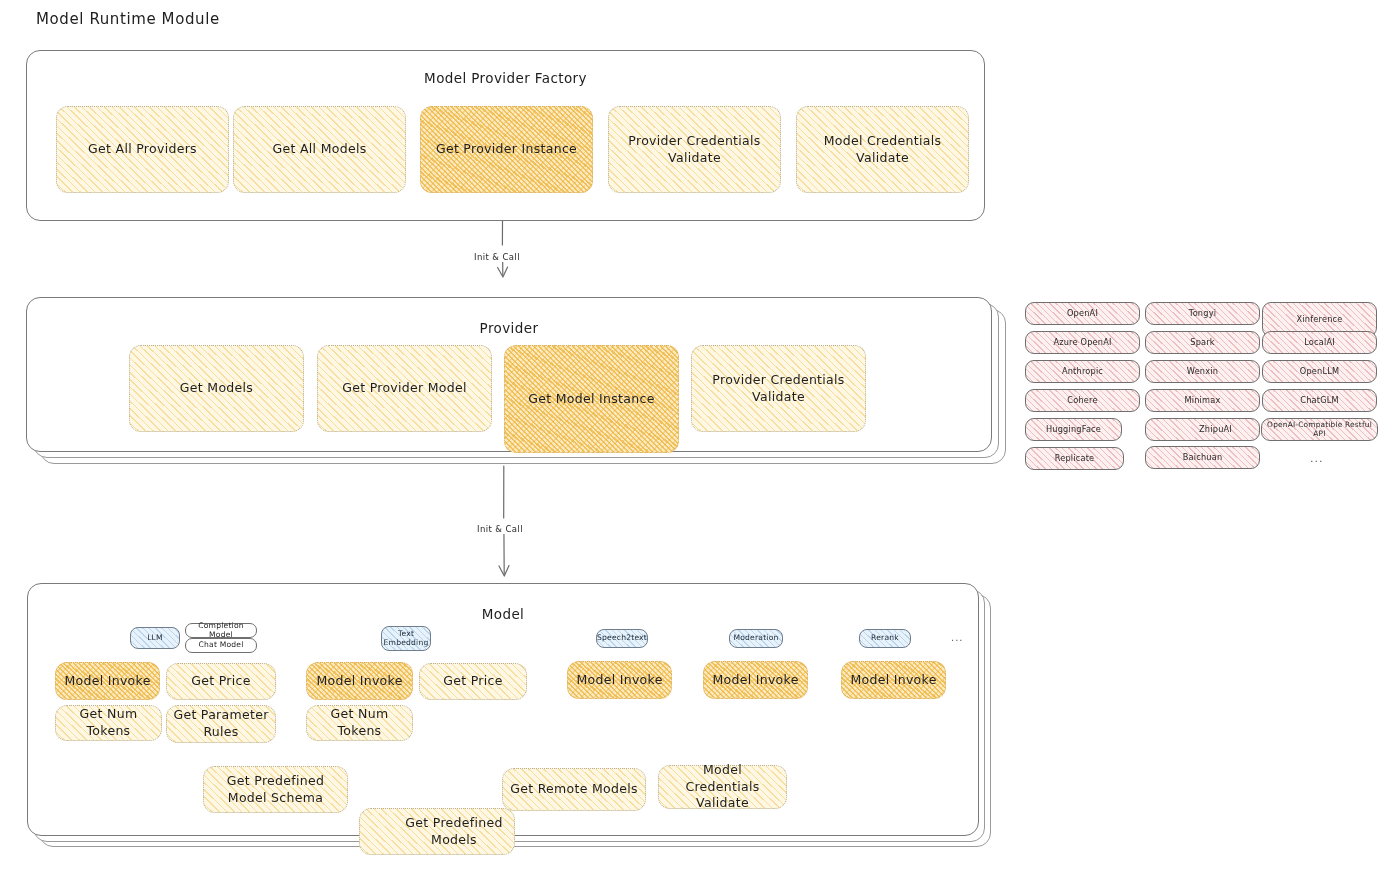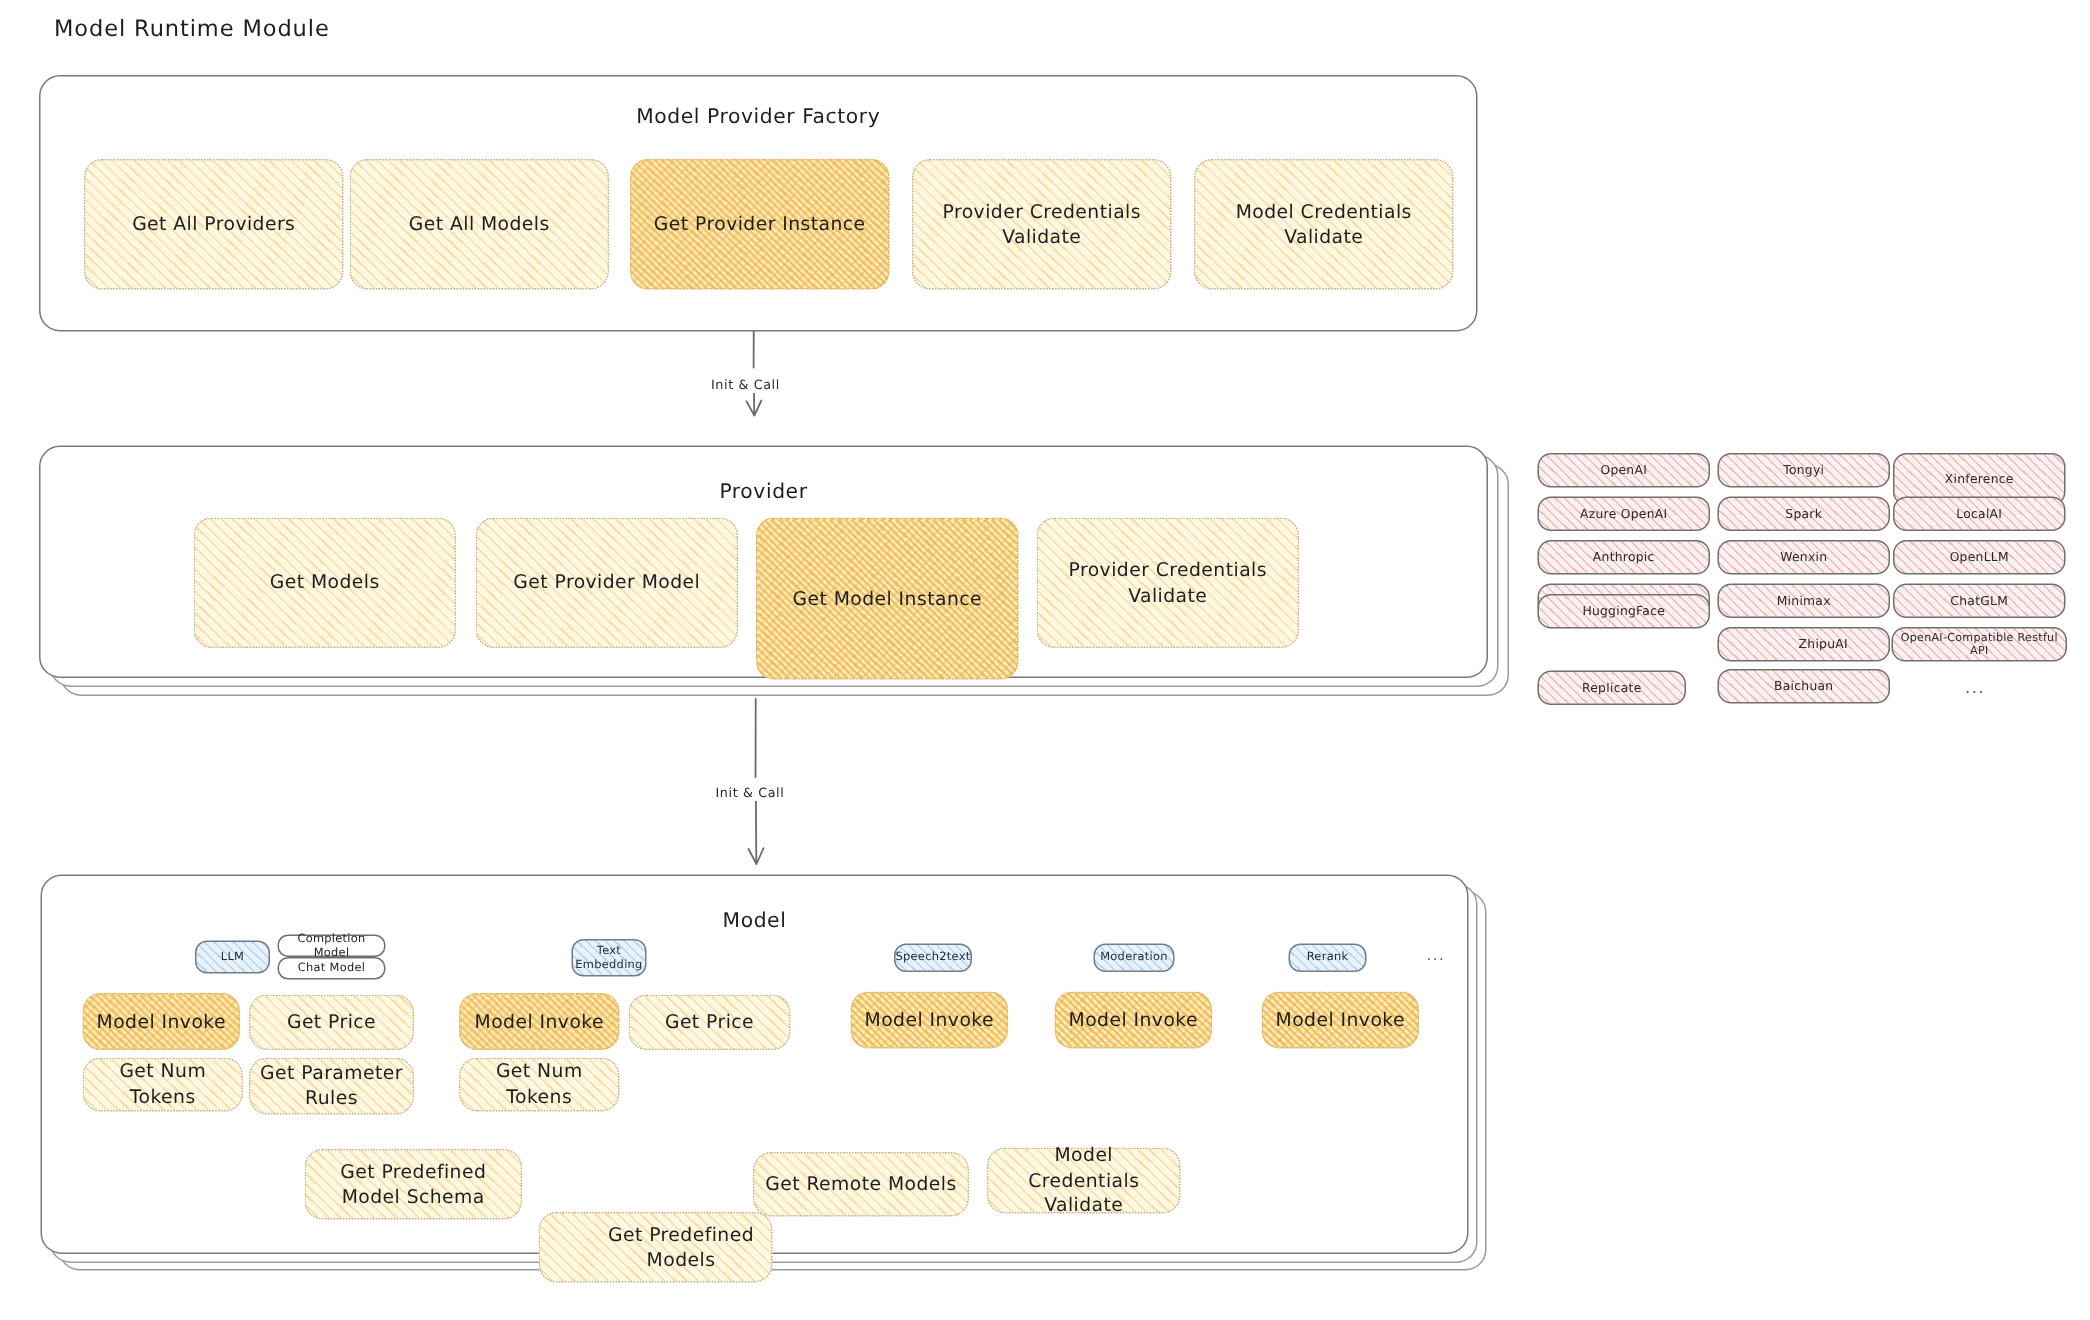--- a/index.html
+++ b/index.html
@@ -147,21 +147,21 @@
 
   <div class="node" style="left:129px;top:345px;width:175px;height:87px;">Get Models</div>
   <div class="node" style="left:317px;top:345px;width:175px;height:87px;">Get Provider Model</div>
   <div class="node hl" style="left:504px;top:345px;width:175px;height:108px;">Get Model Instance</div>
   <div class="node" style="left:691px;top:345px;width:175px;height:87px;">Provider Credentials Validate</div>
 
   <div class="pill" style="left:1025px;top:302px;width:115px;height:23px;">OpenAI</div>
   <div class="pill" style="left:1025px;top:331px;width:115px;height:23px;">Azure OpenAI</div>
   <div class="pill" style="left:1025px;top:360px;width:115px;height:23px;">Anthropic</div>
   <div class="pill" style="left:1025px;top:389px;width:115px;height:23px;">Cohere</div>
-  <div class="pill" style="left:1025px;top:396px;width:115px;height:23px;">HuggingFace</div>
+  <div class="pill" style="left:1025px;top:418px;width:97px;height:23px;">HuggingFace</div>
   <div class="pill" style="left:1025px;top:447px;width:99px;height:23px;text-align:center;">Replicate</div>
 
   <div class="pill" style="left:1145px;top:302px;width:115px;height:23px;">Tongyi</div>
   <div class="pill" style="left:1145px;top:331px;width:115px;height:23px;">Spark</div>
   <div class="pill" style="left:1145px;top:360px;width:115px;height:23px;">Wenxin</div>
   <div class="pill" style="left:1145px;top:389px;width:115px;height:23px;">Minimax</div>
   <div class="pill" style="left:1145px;top:418px;width:115px;height:23px;padding-left:29px;">ZhipuAI</div>
   <div class="pill" style="left:1145px;top:446px;width:115px;height:23px;">Baichuan</div>
 
   <div class="pill" style="left:1262px;top:302px;width:115px;height:35px;">Xinference</div>

